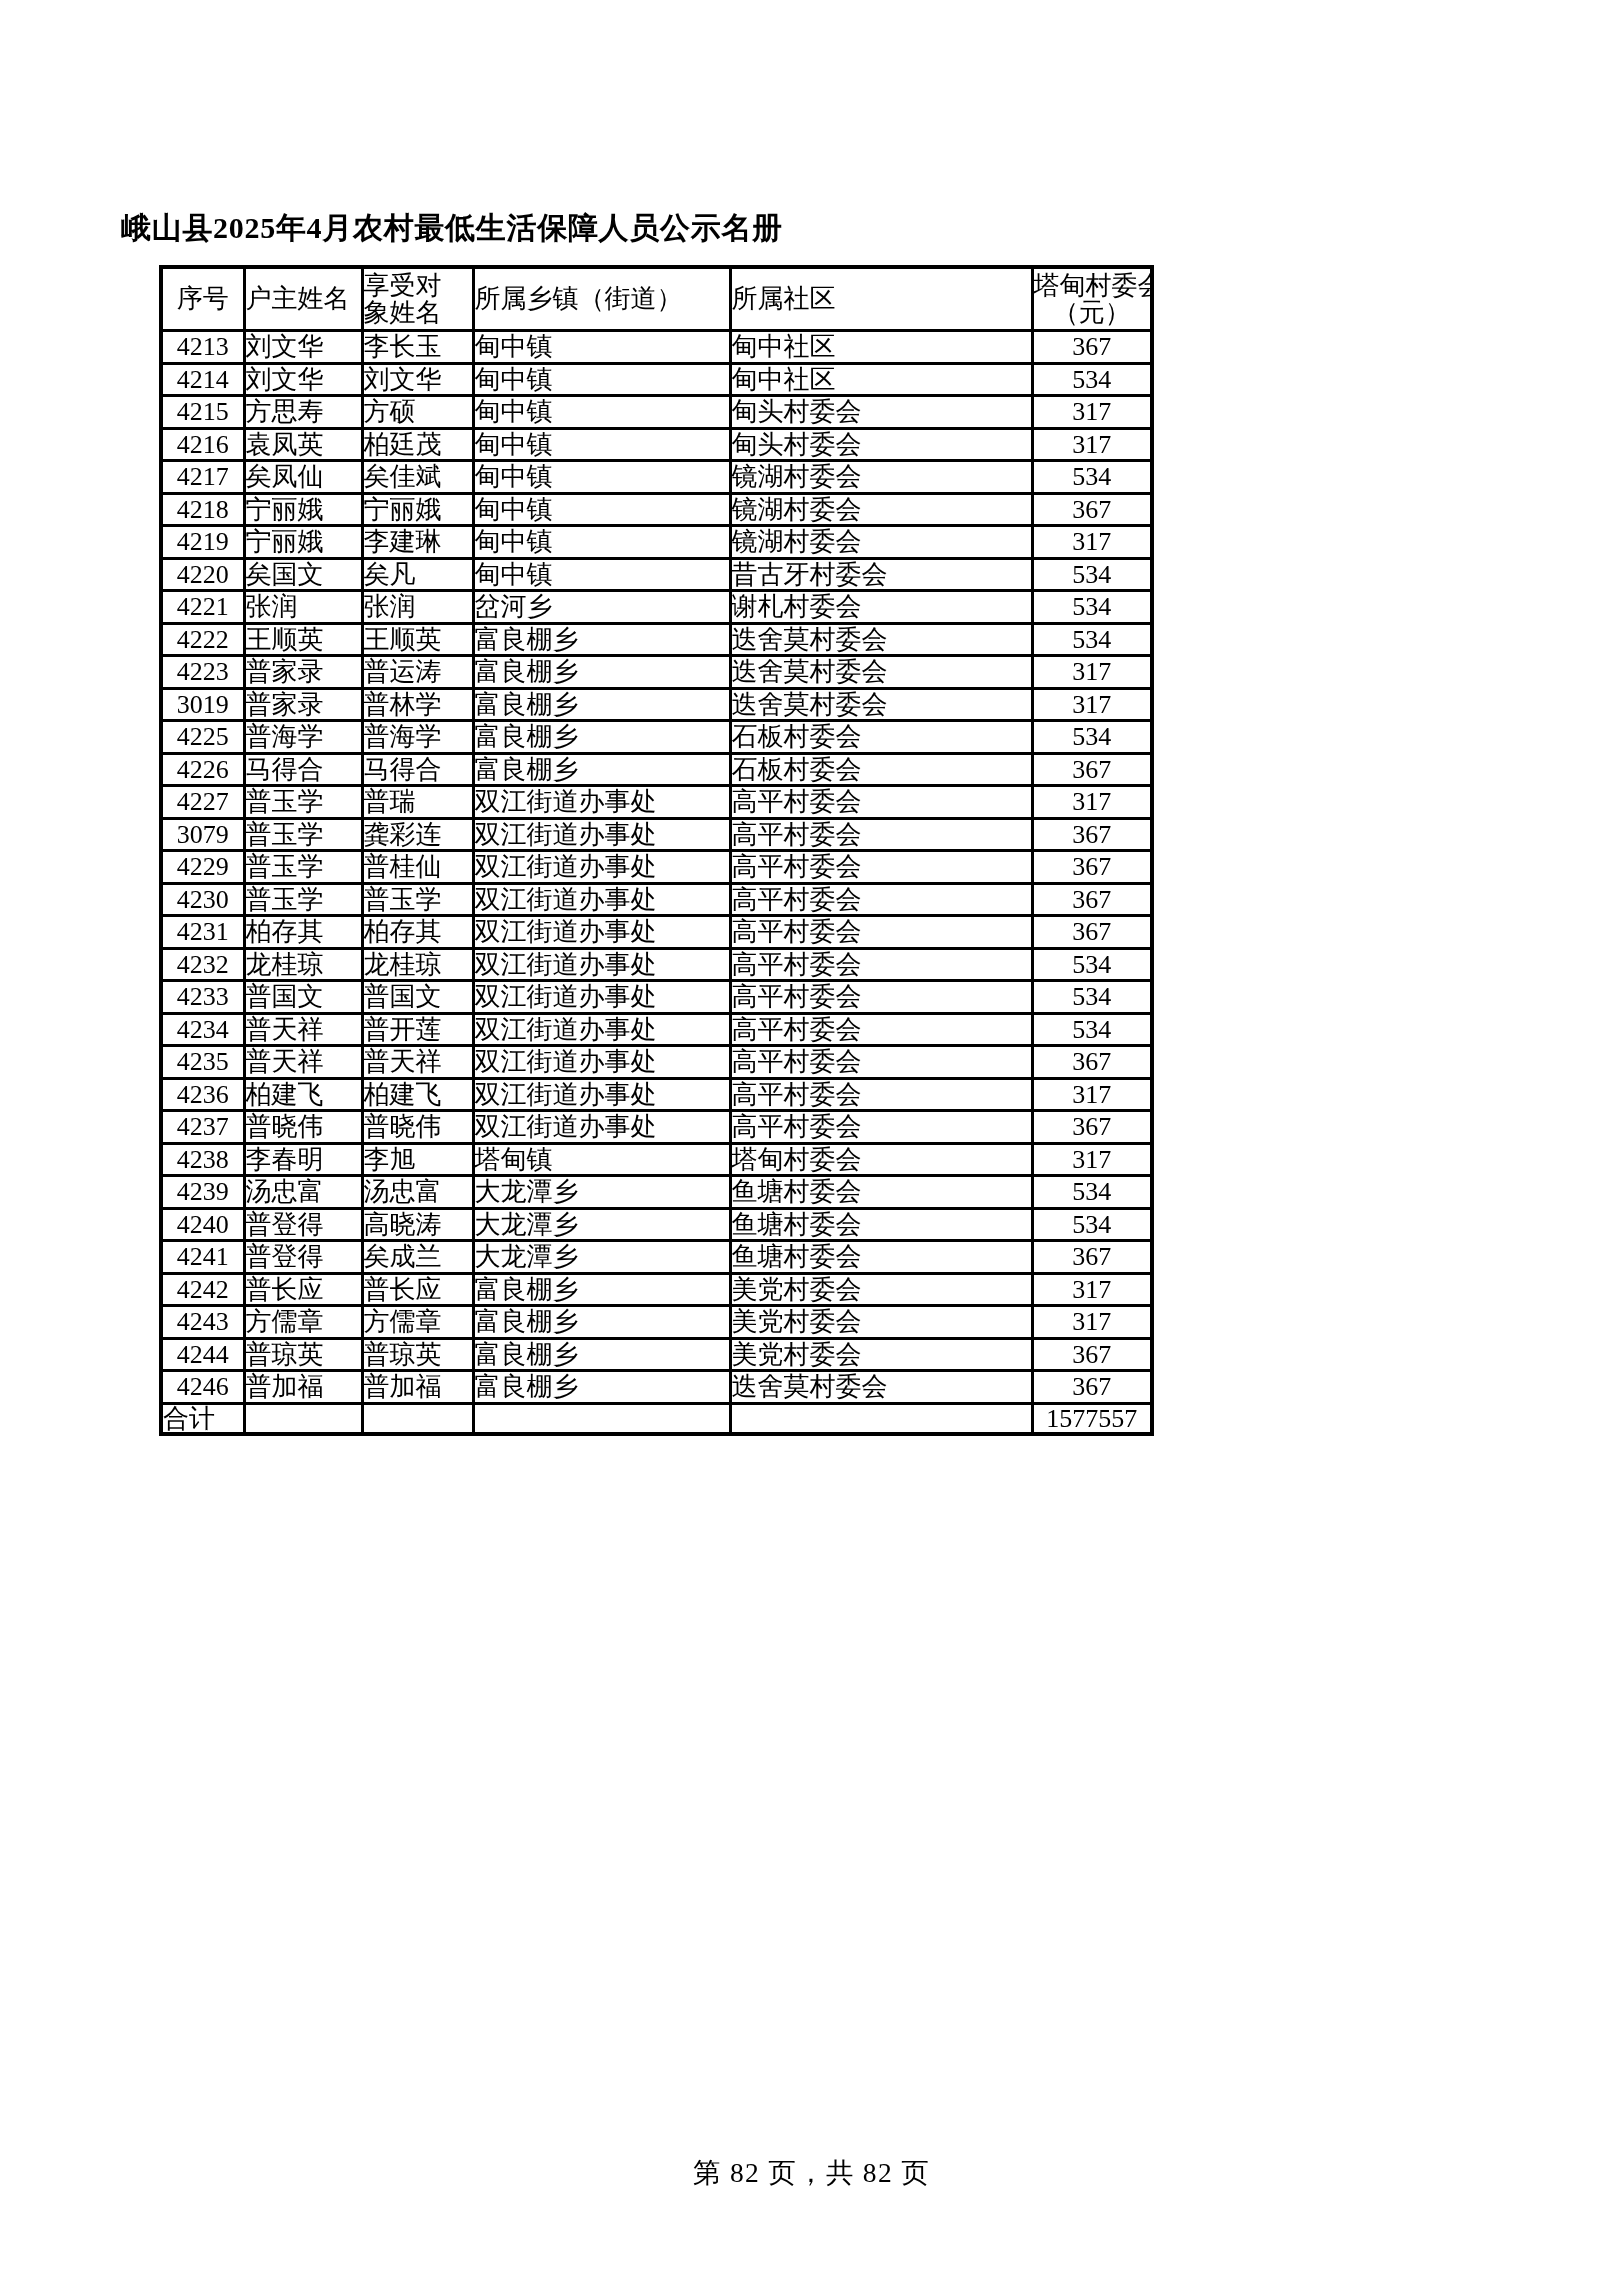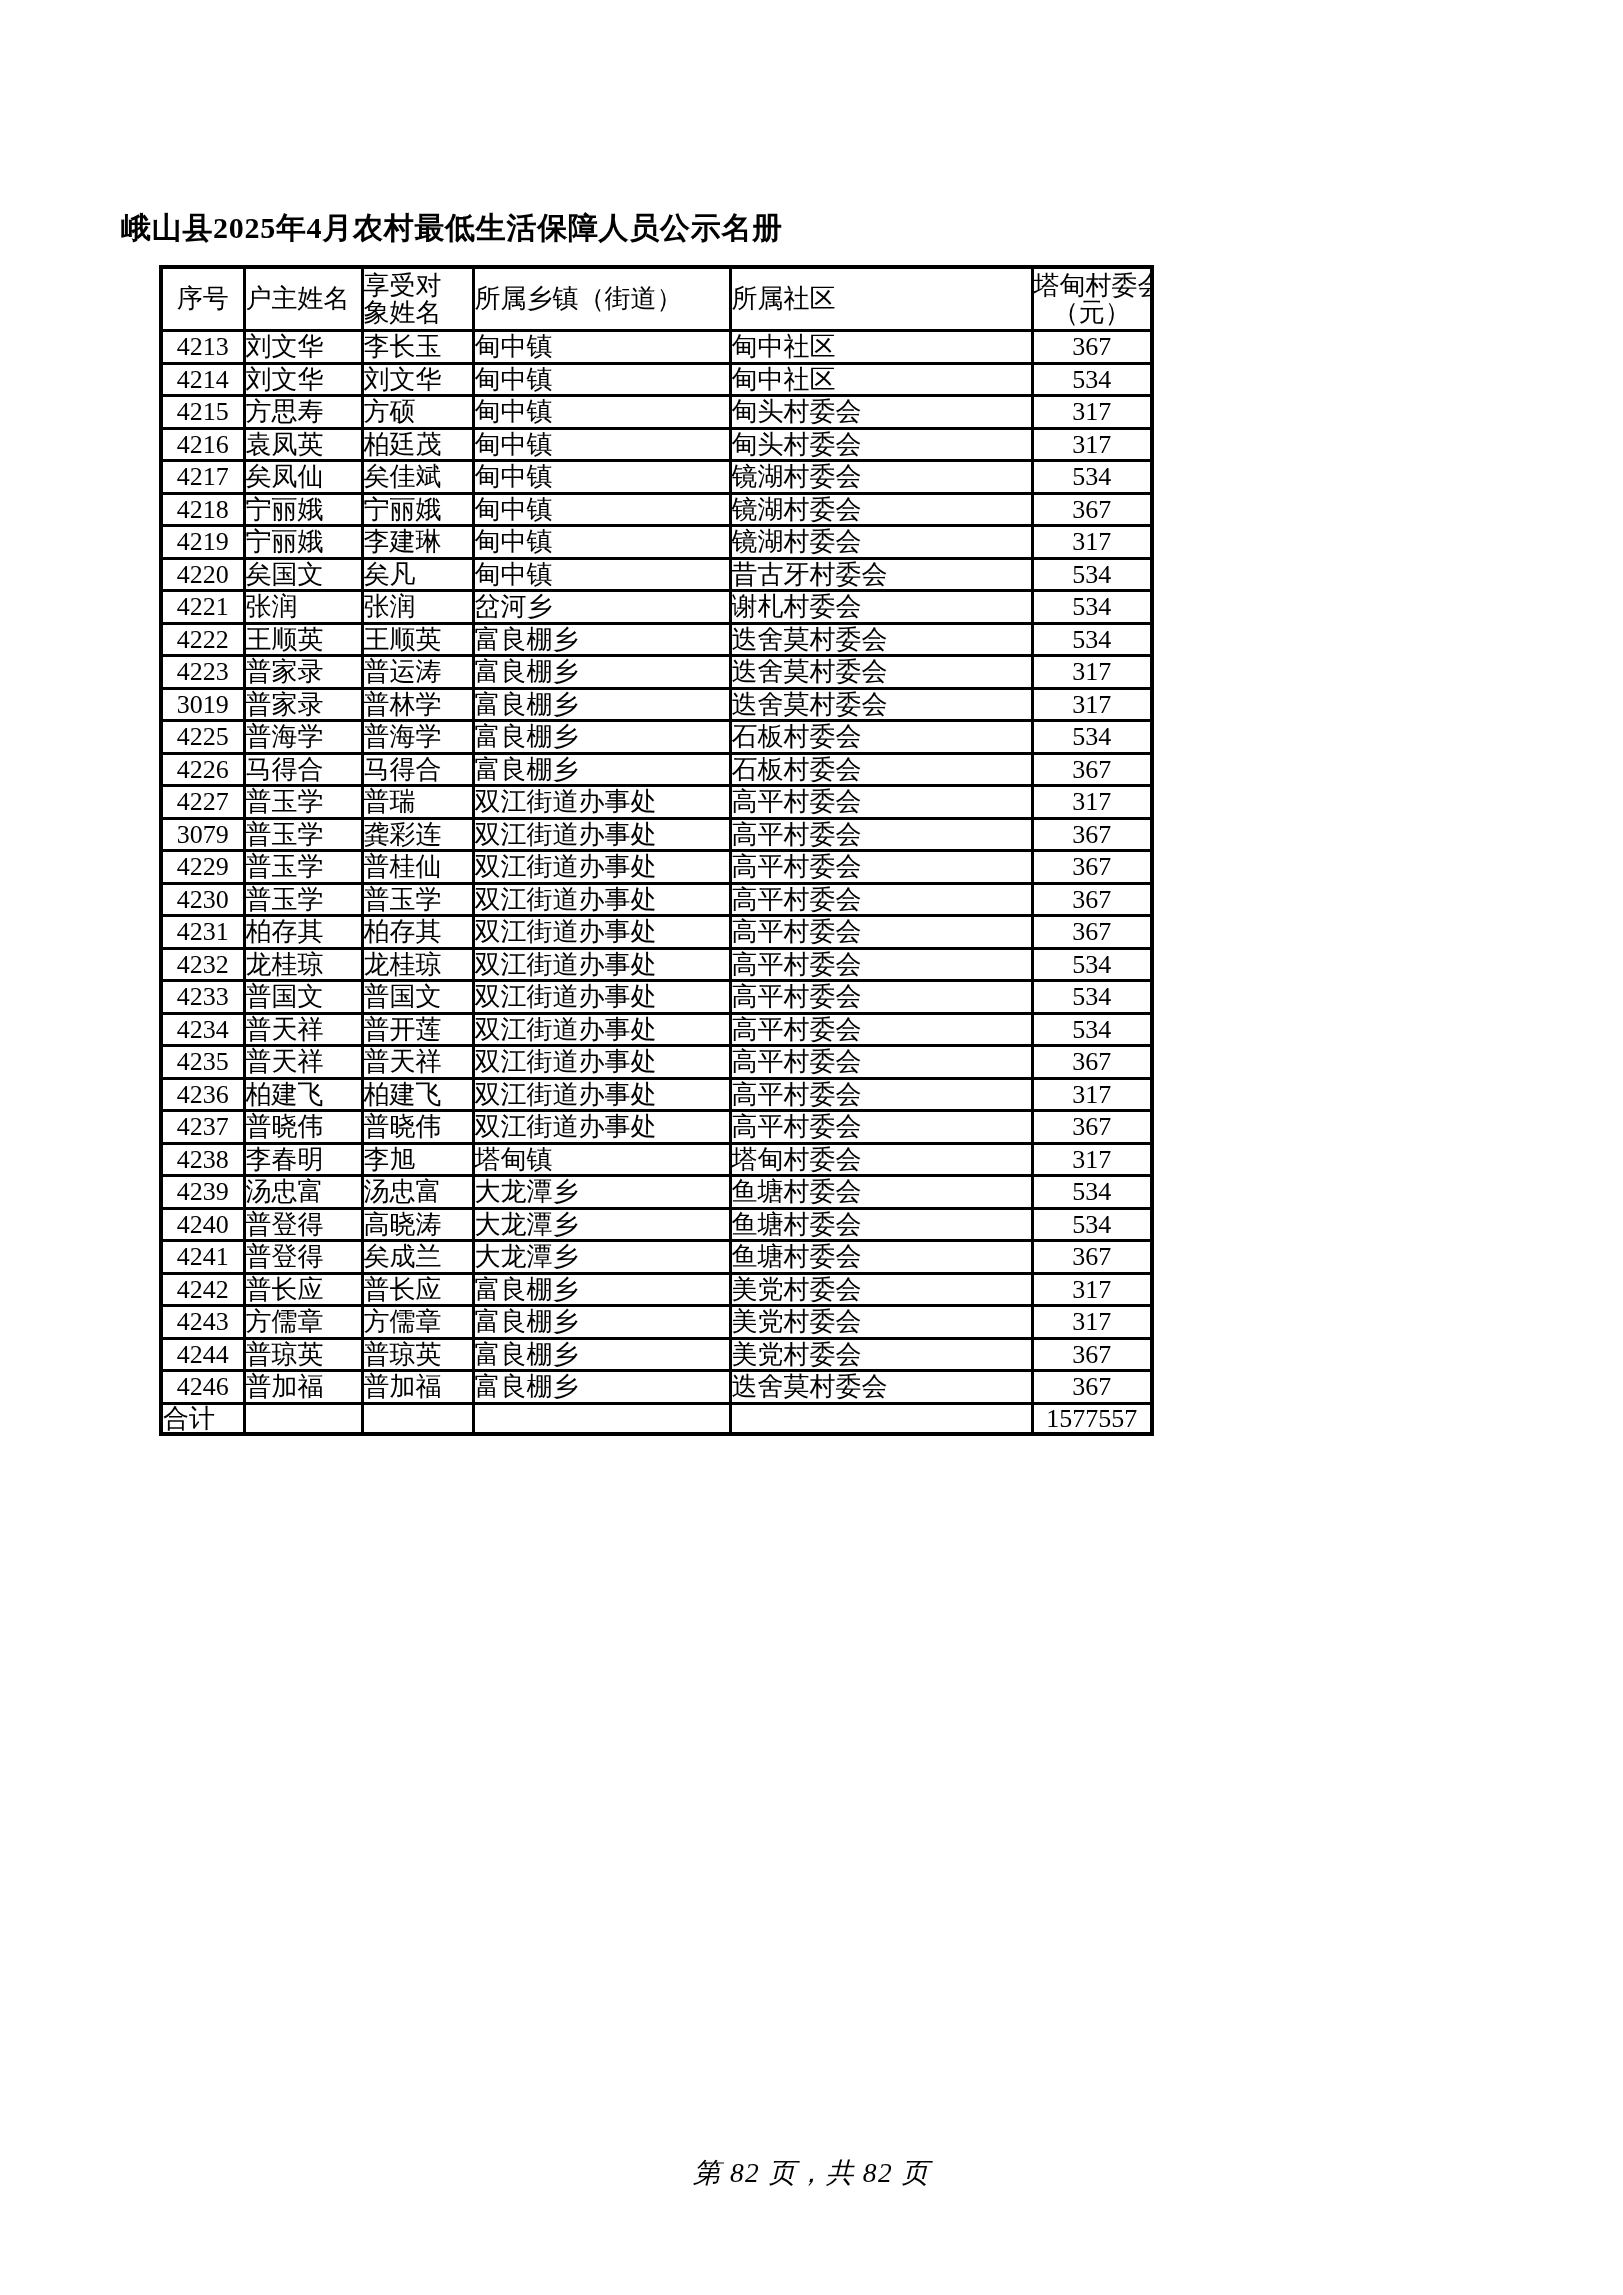--- a/index.html
+++ b/index.html
@@ -70,21 +70,20 @@
   .ac { text-align: center; }
   .two-line span { display: block; }
   .page-footer {
     position: absolute;
     top: 2155px;
     left: 0;
     width: 1623px;
     text-align: center;
     font-size: 27.5px;
     letter-spacing: 1.3px;
-    font-style: italic;
   }
 </style>
 </head>
 <body>
 
 <div class="page">
 
   <div class="doc-title">峨山县2025年4月农村最低生活保障人员公示名册</div>
 
   <table class="roster">

